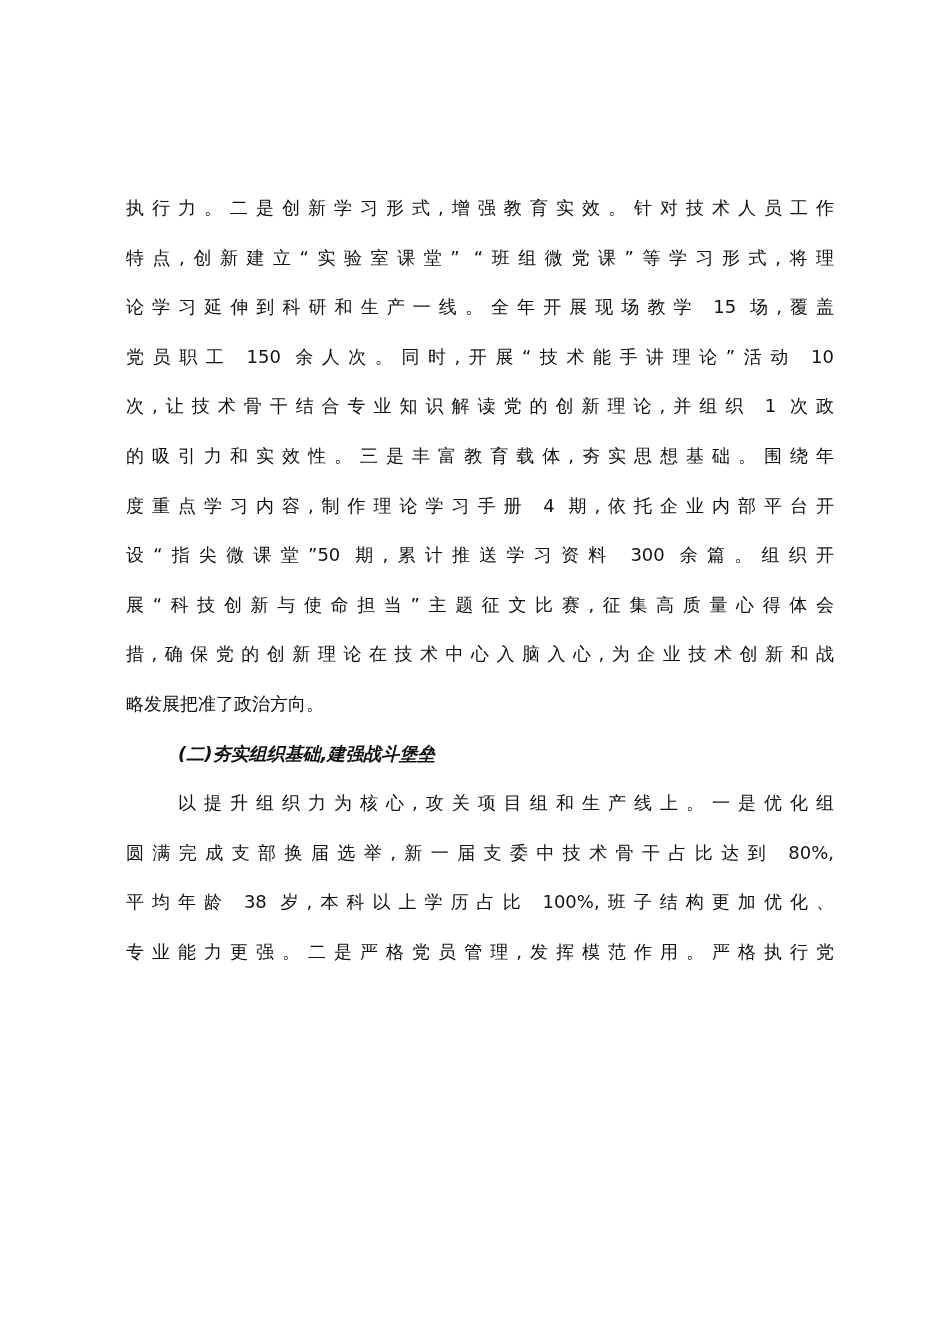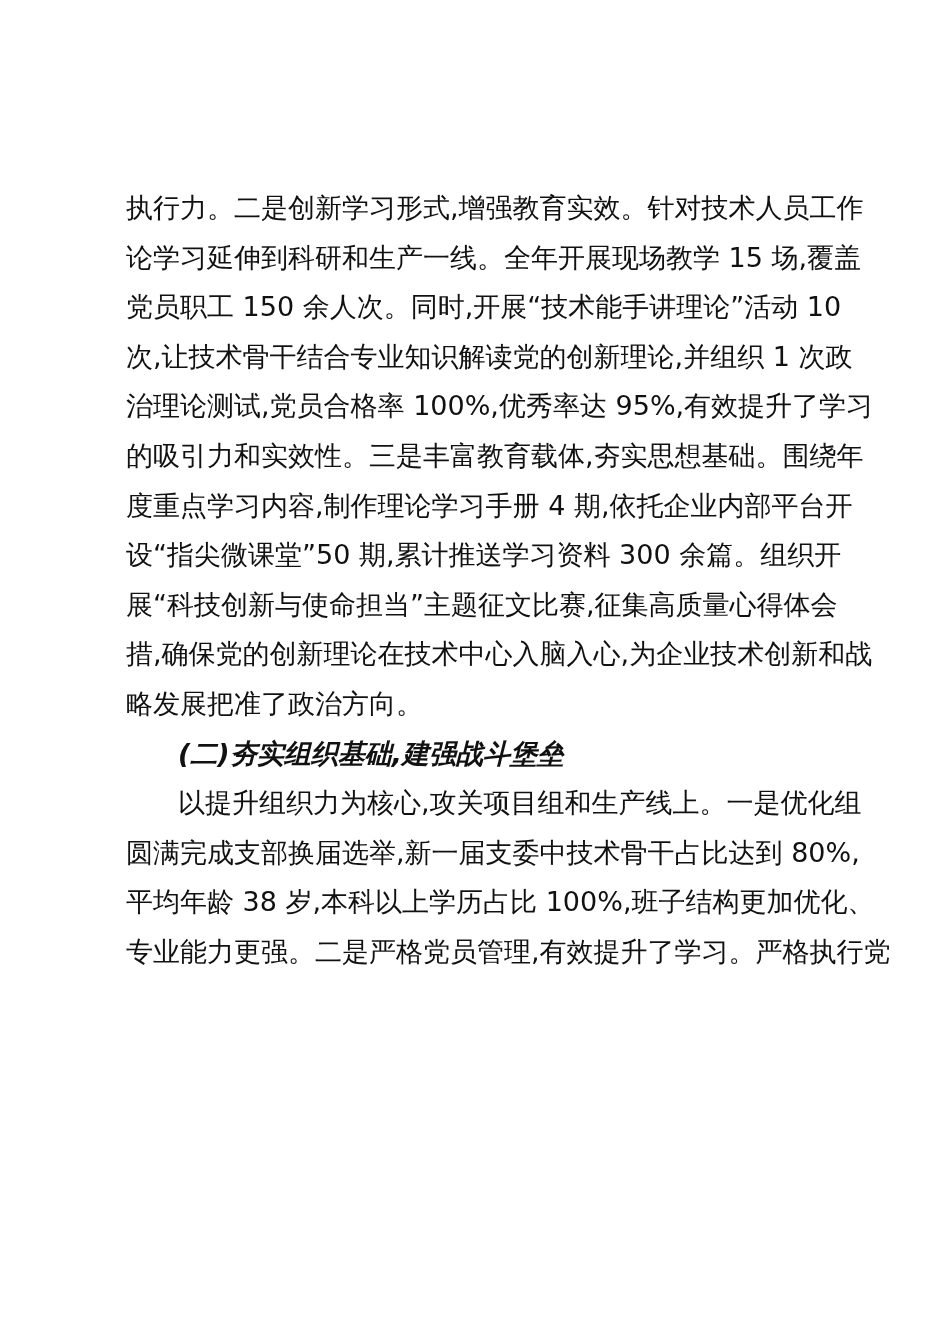--- a/index.html
+++ b/index.html
@@ -18,21 +18,21 @@
     .page {
       position: absolute;
       left: 126px;
       top: 183px;
       width: 708px;
     }
     .line {
       display: block;
       height: 49.6px;
       line-height: 49.6px;
-      font-size: 27px;
+      font-size: 18px;
       white-space: nowrap;
       text-align: justify;
       text-align-last: justify;
       letter-spacing: 0;
     }
     .line.last {
       text-align-last: left;
     }
     .line.indent {
       padding-left: 52px;
@@ -41,33 +41,33 @@
       font-weight: bold;
       text-align-last: left;
     }
   </style>
 </head>
 <body>
 
 <div class="page">
   <div>
     <span class="line">执行力。二是创新学习形式,增强教育实效。针对技术人员工作</span>
+    <span class="line">特点,创新建立“实验室课堂” “班组微党课”等学习形式,将理</span>
     <span class="line">论学习延伸到科研和生产一线。全年开展现场教学 15 场,覆盖</span>
     <span class="line">党员职工 150 余人次。同时,开展“技术能手讲理论”活动 10</span>
     <span class="line">次,让技术骨干结合专业知识解读党的创新理论,并组织 1 次政</span>
-    <span class="line">治理论测试,党员合格率 100%,优秀率达 95%,有效提升了学习</span>
     <span class="line">的吸引力和实效性。三是丰富教育载体,夯实思想基础。围绕年</span>
     <span class="line">度重点学习内容,制作理论学习手册 4 期,依托企业内部平台开</span>
     <span class="line">设“指尖微课堂”50 期,累计推送学习资料 300 余篇。组织开</span>
     <span class="line">展“科技创新与使命担当”主题征文比赛,征集高质量心得体会</span>
     <span class="line">措,确保党的创新理论在技术中心入脑入心,为企业技术创新和战</span>
     <span class="line last">略发展把准了政治方向。</span>
   </div>
 
   <h2 class="line indent heading" style="margin:0;font-style:italic;">(二)夯实组织基础,建强战斗堡垒</h2>
 
   <div>
     <span class="line indent">以提升组织力为核心,攻关项目组和生产线上。一是优化组</span>
     <span class="line">圆满完成支部换届选举,新一届支委中技术骨干占比达到 80%,</span>
     <span class="line">平均年龄 38 岁,本科以上学历占比 100%,班子结构更加优化、</span>
-    <span class="line">专业能力更强。二是严格党员管理,有效提升了学习。严格执行党</span>
+    <span class="line">专业能力更强。二是严格党员管理,发挥模范作用。严格执行党</span>
   </div>
 </div>
 
 </body></html>

